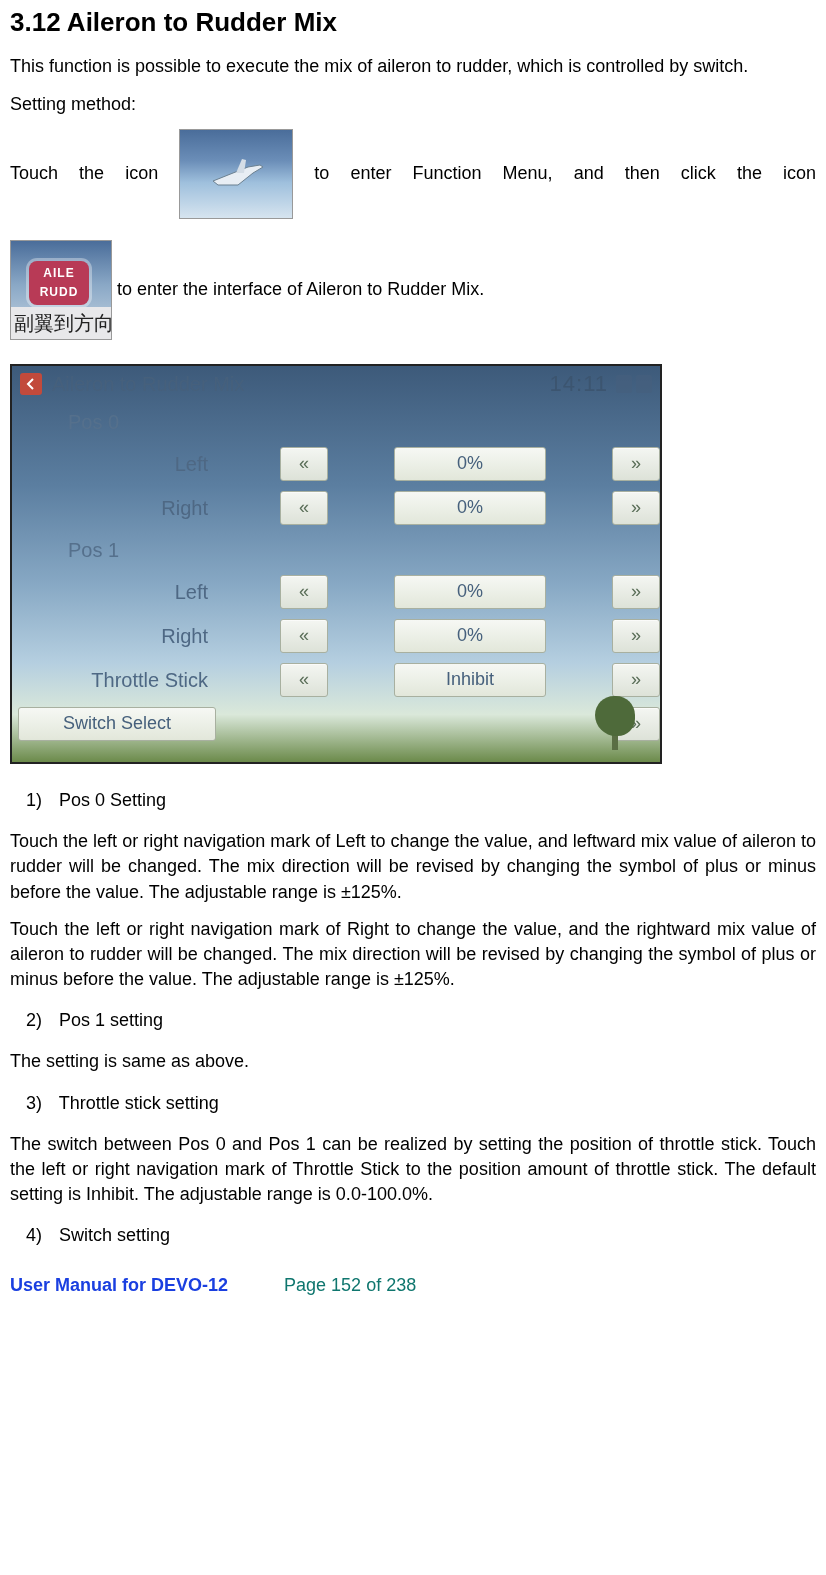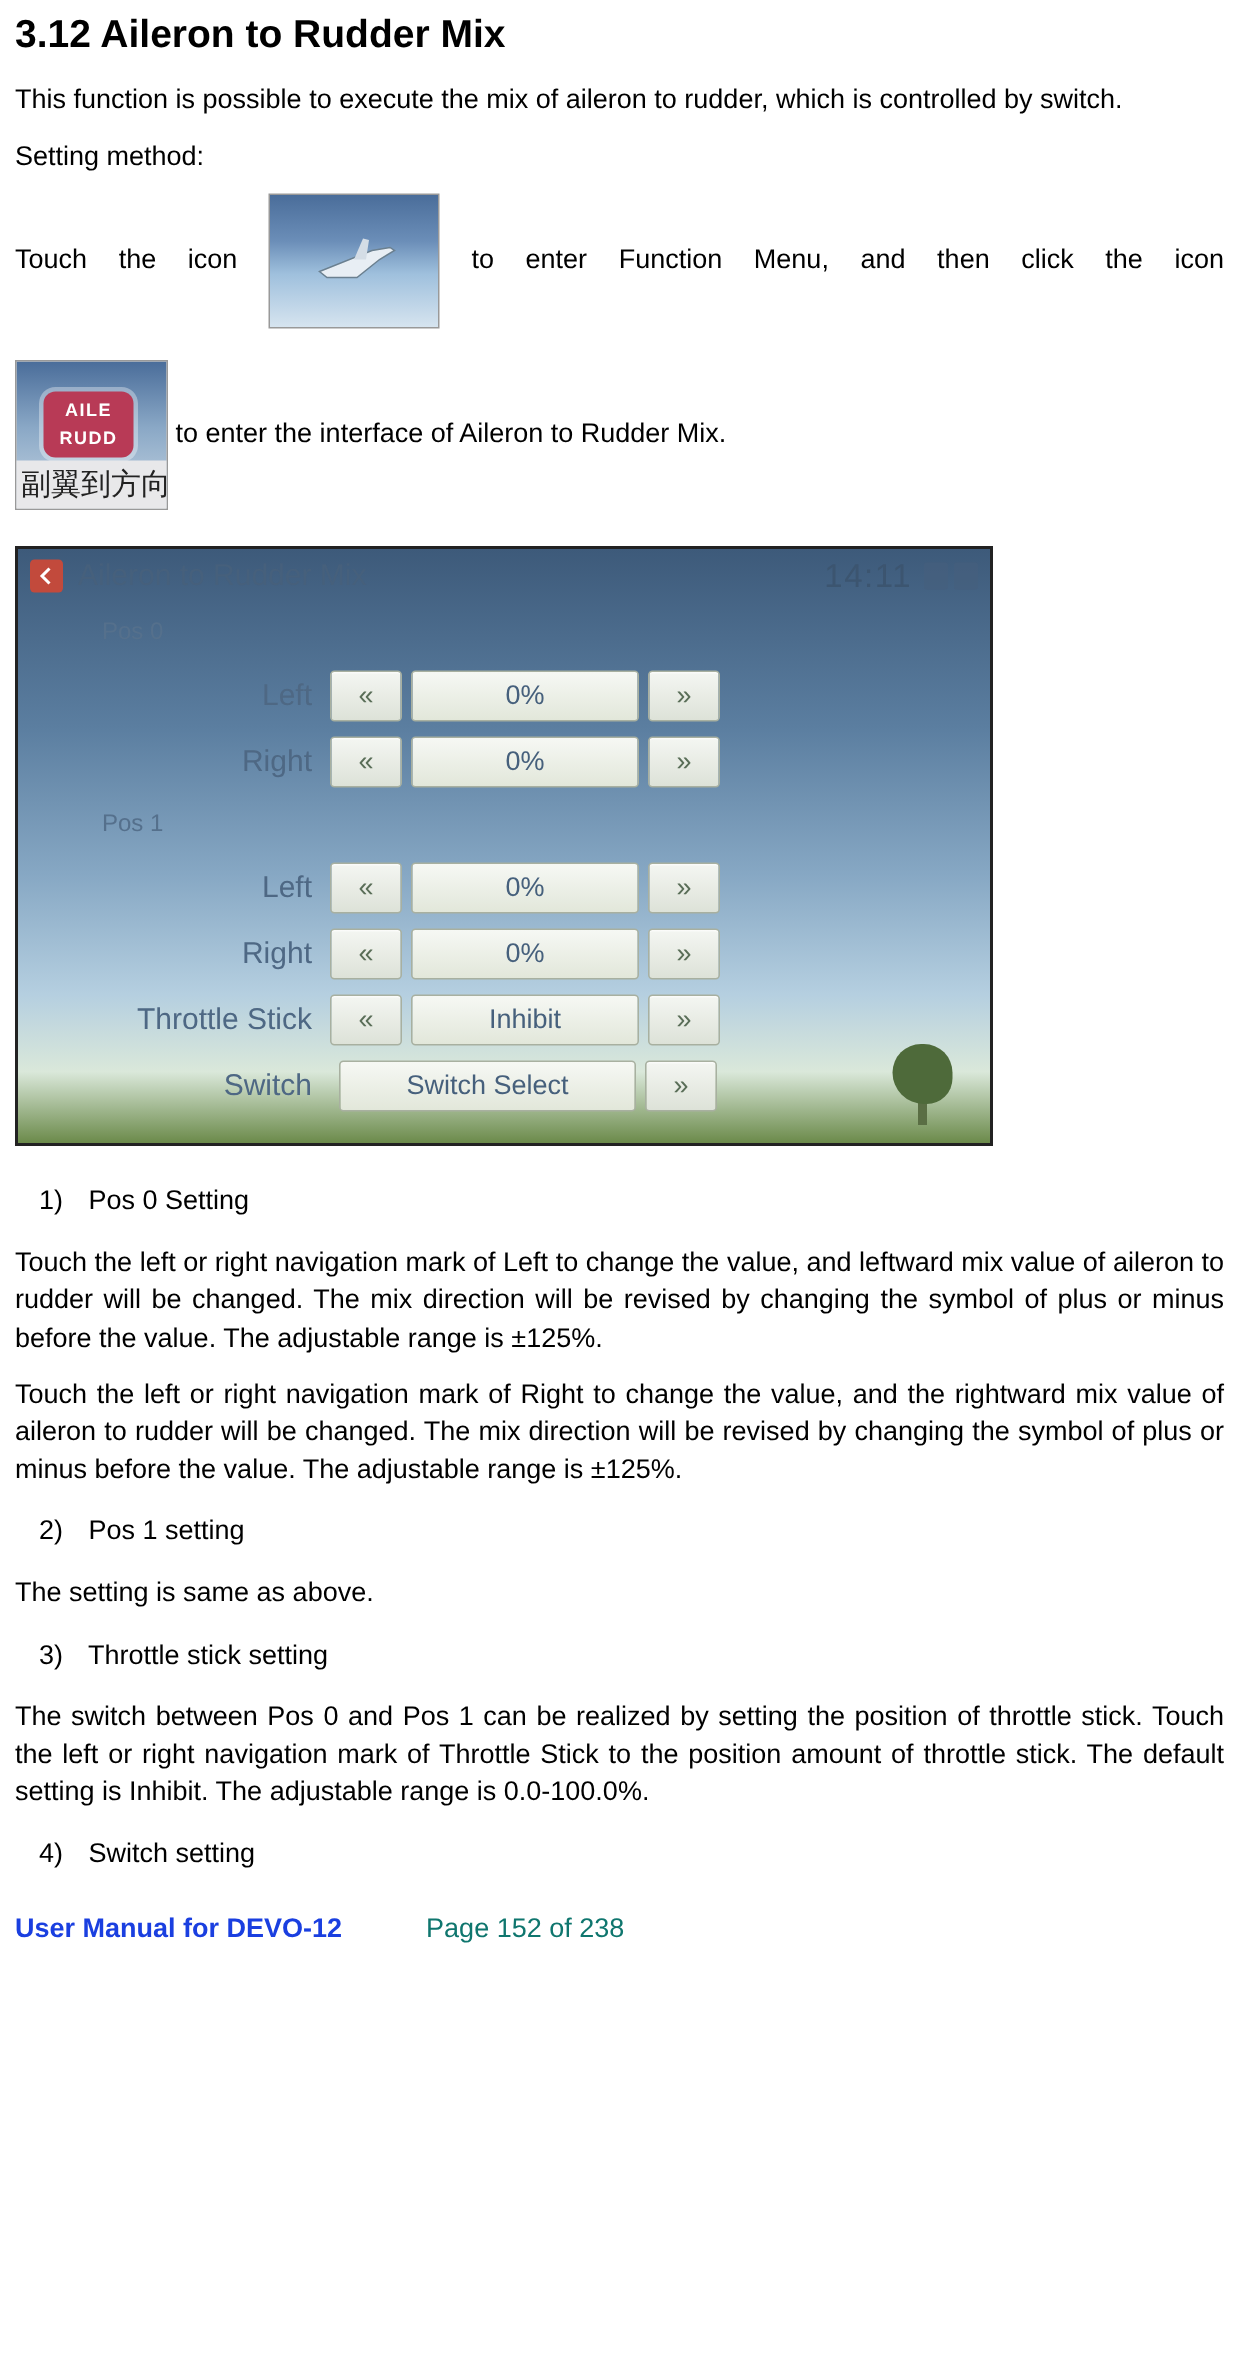--- a/index.html
+++ b/index.html
@@ -110,24 +110,25 @@
   .screenshot .titlebar .icons { display:flex; gap:4px; margin-left:8px; }
   .screenshot .titlebar .icons span {
     width:16px; height:18px;
     background: rgba(70,95,125,0.6);
     border-radius:2px;
   }
   .screenshot .row {
     display:flex;
     align-items:center;
     height:44px;
+    justify-content:space-between;
   }
   .screenshot .poslabel {
     padding-left: 56px;
-    font-size:16px;
+    font-size:20px;
     color:#55708c;
     height:40px;
     display:flex;
     align-items:center;
   }
   .screenshot .fieldlabel {
     width: 196px;
     text-align:right;
     padding-right:12px;
     font-size:20px;
@@ -269,21 +270,20 @@
   </div>
 
   <div class="row">
     <div class="fieldlabel">Throttle Stick</div>
     <div class="arrowbtn">«</div>
     <div class="valuebox">Inhibit</div>
     <div class="arrowbtn">»</div>
   </div>
 
   <div class="row">
-    <div class="fieldlabel">Switch</div>
     <div class="valuebox switchbox">Switch Select</div>
     <div class="arrowbtn">»</div>
   </div>
 
   <div class="tree"></div>
 </div>
 
 <ol class="steps">
   <li>
     <span class="num">1)</span>

